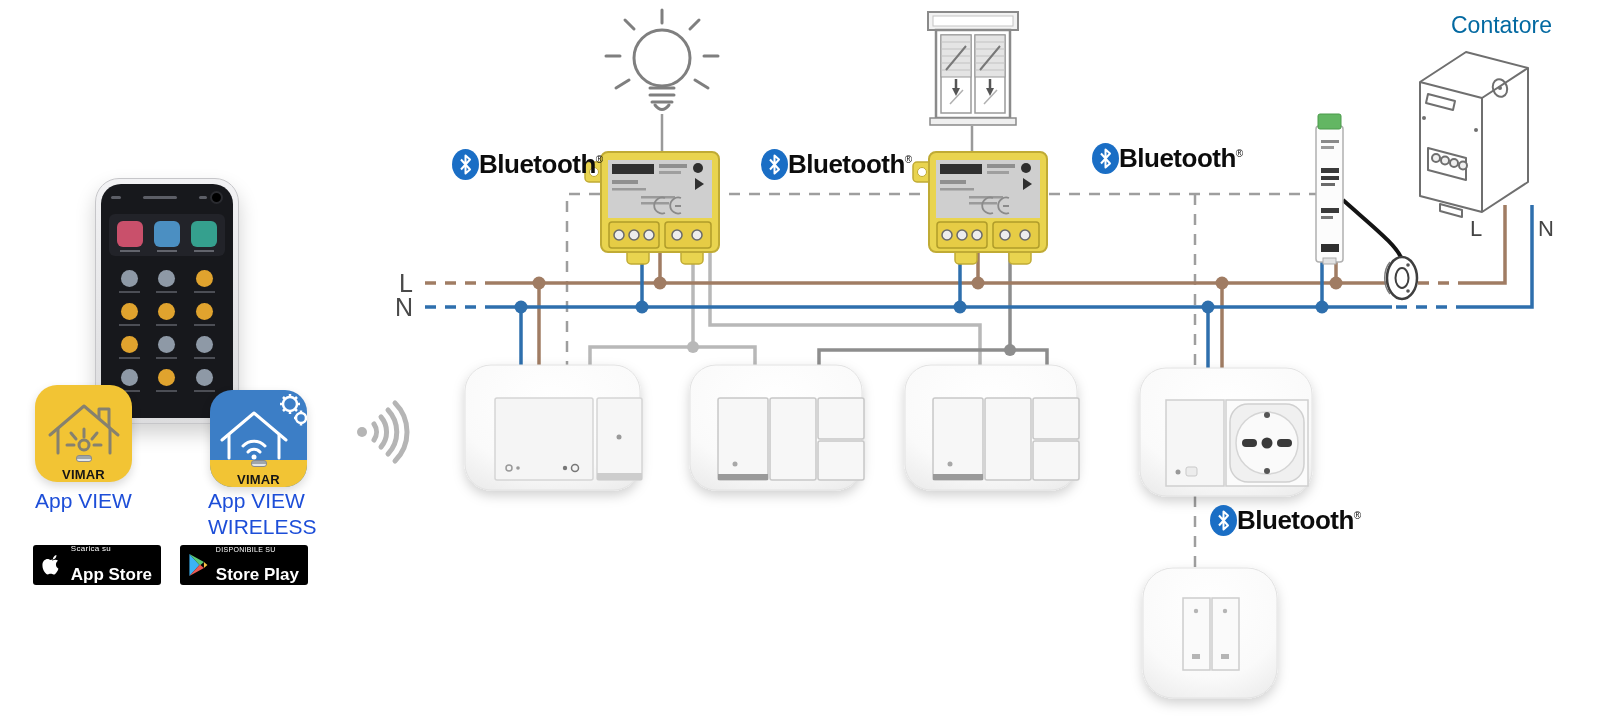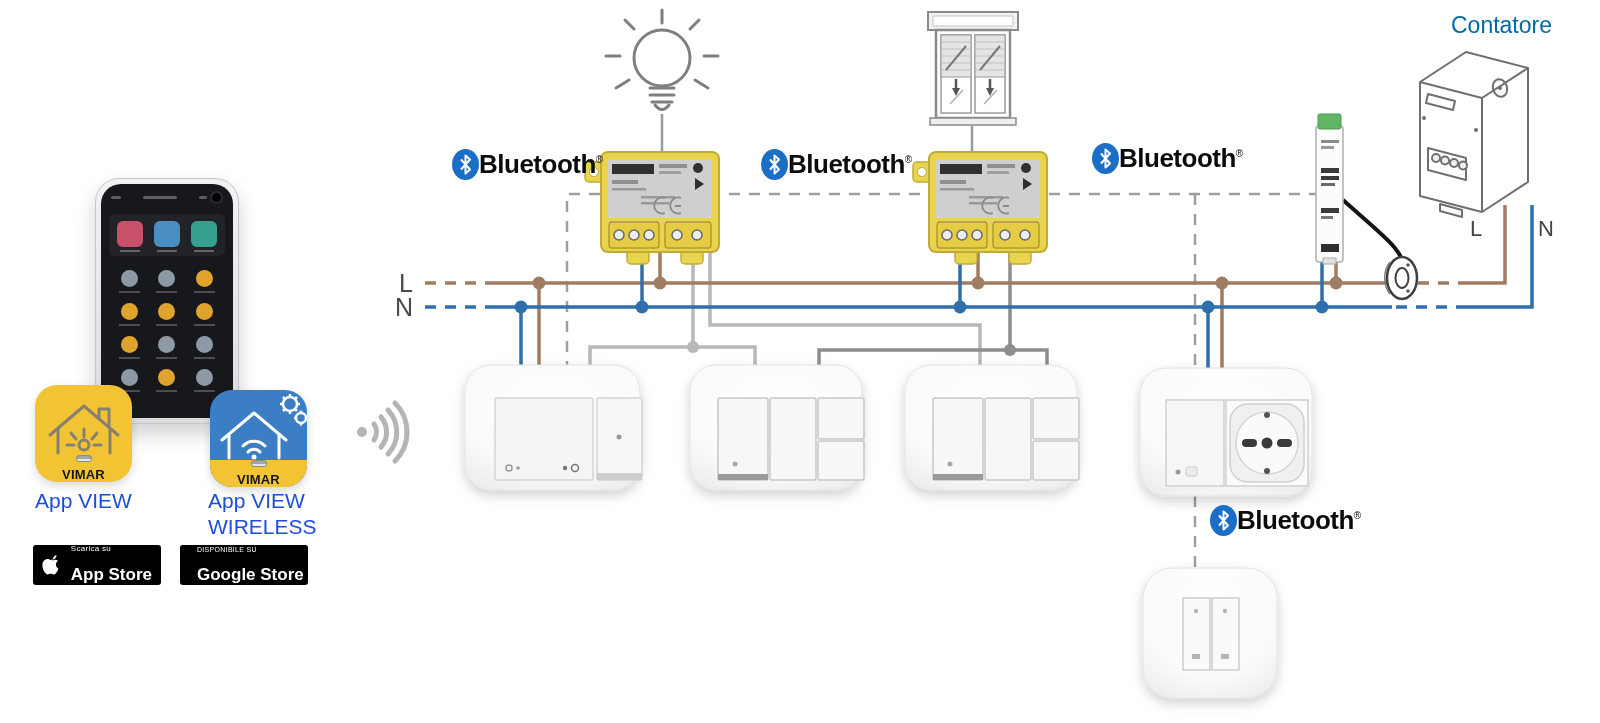--- a/index.html
+++ b/index.html
@@ -377,21 +377,21 @@
 </div>
 <div class="abs badge" style="left:180px;top:545px;">
   <svg width="20" height="22" viewBox="0 0 18 22">
     <polygon points="0,0 0,22 10,11" fill="#3bb3f5"></polygon>
     <polygon points="0,0 14.5,8 10.5,11.4" fill="#5bc974"></polygon>
     <polygon points="14.5,8 18,11 14.5,14" fill="#f6c344"></polygon>
     <polygon points="0,22 14.5,14 10.5,10.6" fill="#ec5b54"></polygon>
   </svg>
   <span class="txt">
     <span class="tag" style="font-size:7px">DISPONIBILE SU</span>
-    <span class="store">Google Store</span>
+    <span class="store">Store Play</span>
   </span>
 </div>
 
 <svg class="abs" style="left:350px;top:396px;z-index:2" width="80" height="72" viewBox="0 0 80 72">
   <circle cx="12" cy="36" r="5" fill="#b5b5b5"></circle>
   <g stroke="#b5b5b5" stroke-width="5" fill="none" stroke-linecap="round">
     <path d="M24,28 A14,14 0 0 1 24,44"></path>
     <path d="M31,21 A23,23 0 0 1 31,51"></path>
     <path d="M38,14 A32,32 0 0 1 38,58"></path>
     <path d="M45,7 A41,41 0 0 1 45,65"></path>

